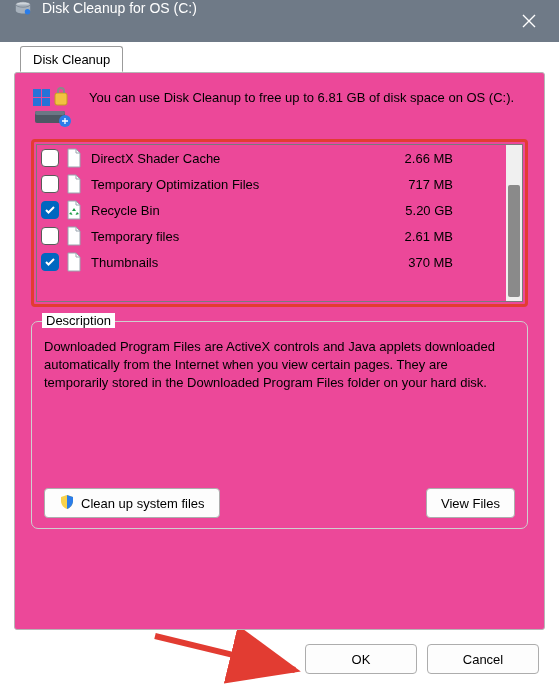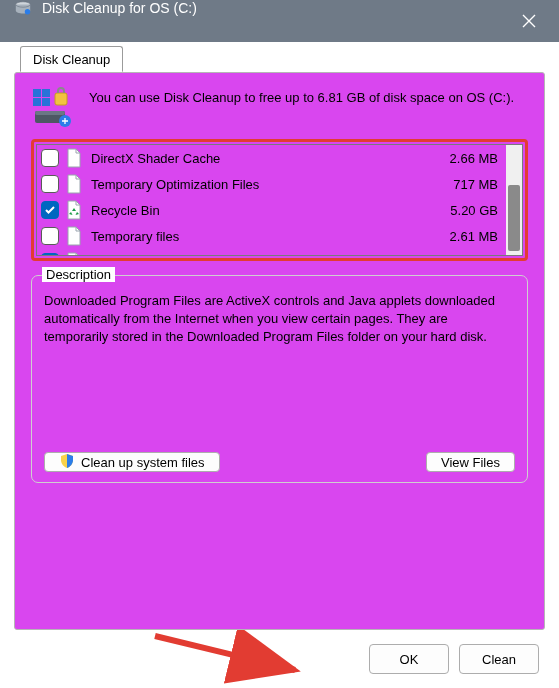--- a/index.html
+++ b/index.html
@@ -70,21 +70,21 @@
     z-index: 2;
   }
   .tab-panel {
     position: absolute;
     top: 30px;
     left: 14px;
     right: 14px;
     bottom: 58px;
     border: 1px solid #b6b6b6;
     border-radius: 3px;
-    background: #d946ef;
+    background: #ec4899;
     box-sizing: border-box;
     padding: 14px 16px 12px 16px;
     z-index: 1;
   }
 
   .intro {
     display: flex;
     align-items: flex-start;
     gap: 14px;
     margin-bottom: 12px;
@@ -103,23 +103,24 @@
   }
 
   .list-wrap {
     border: 3px solid #e23c32; 
     border-radius: 4px;
     padding: 2px;
     box-sizing: border-box;
   }
   .list {
     border: 1px solid #7a7a7a;
-    height: 112px;
-    display: flex;
-    box-sizing: border-box;
+    height: 158px;
+    display: flex;
+    box-sizing: border-box;
+    gap: 45px;
   }
   .list-rows {
     flex: 1;
     overflow: hidden;
   }
   .row {
     display: flex;
     align-items: center;
     height: 26px;
     padding: 0 8px 0 4px;
@@ -205,36 +206,36 @@
   }
 
   button.win {
     border: 1px solid #adadad;
     background: #fdfdfd;
     border-radius: 4px;
     padding: 6px 14px;
     font-family: inherit;
     font-size: 13px;
     cursor: pointer;
-    height: 20px;
+    height: 30px;
     display: inline-flex;
     align-items: center;
     gap: 6px;
     white-space: nowrap;
   }
 
   .footer {
     position: absolute;
     bottom: 14px;
     right: 20px;
     display: flex;
     gap: 10px;
   }
   .footer button.win {
-    width: 80px;
+    width: 112px;
     justify-content: center;
     height: 30px;
   }
 
   .arrow {
     position: absolute;
     left: 150px;
     bottom: 4px;
     pointer-events: none;
   }
@@ -381,21 +382,21 @@
         </div>
       </div>
 
     </div>
 
     <div class="footer">
       <button class="win">
         <span>OK</span>
       </button>
       <button class="win">
-        <span>Clean</span>
+        <span>Cancel</span>
       </button>
     </div>
 
     <svg class="arrow" width="170" height="56" viewBox="0 0 170 56">
       <defs>
         <marker id="ah" markerWidth="14" markerHeight="14" refX="11" refY="5" orient="auto">
           <path d="M0 0 L12 5 L0 10 z" fill="#e23c32"></path>
         </marker>
       </defs>
       <line x1="5" y1="8" x2="145" y2="42" stroke="#e23c32" stroke-width="6" marker-end="url(#ah)"></line>

